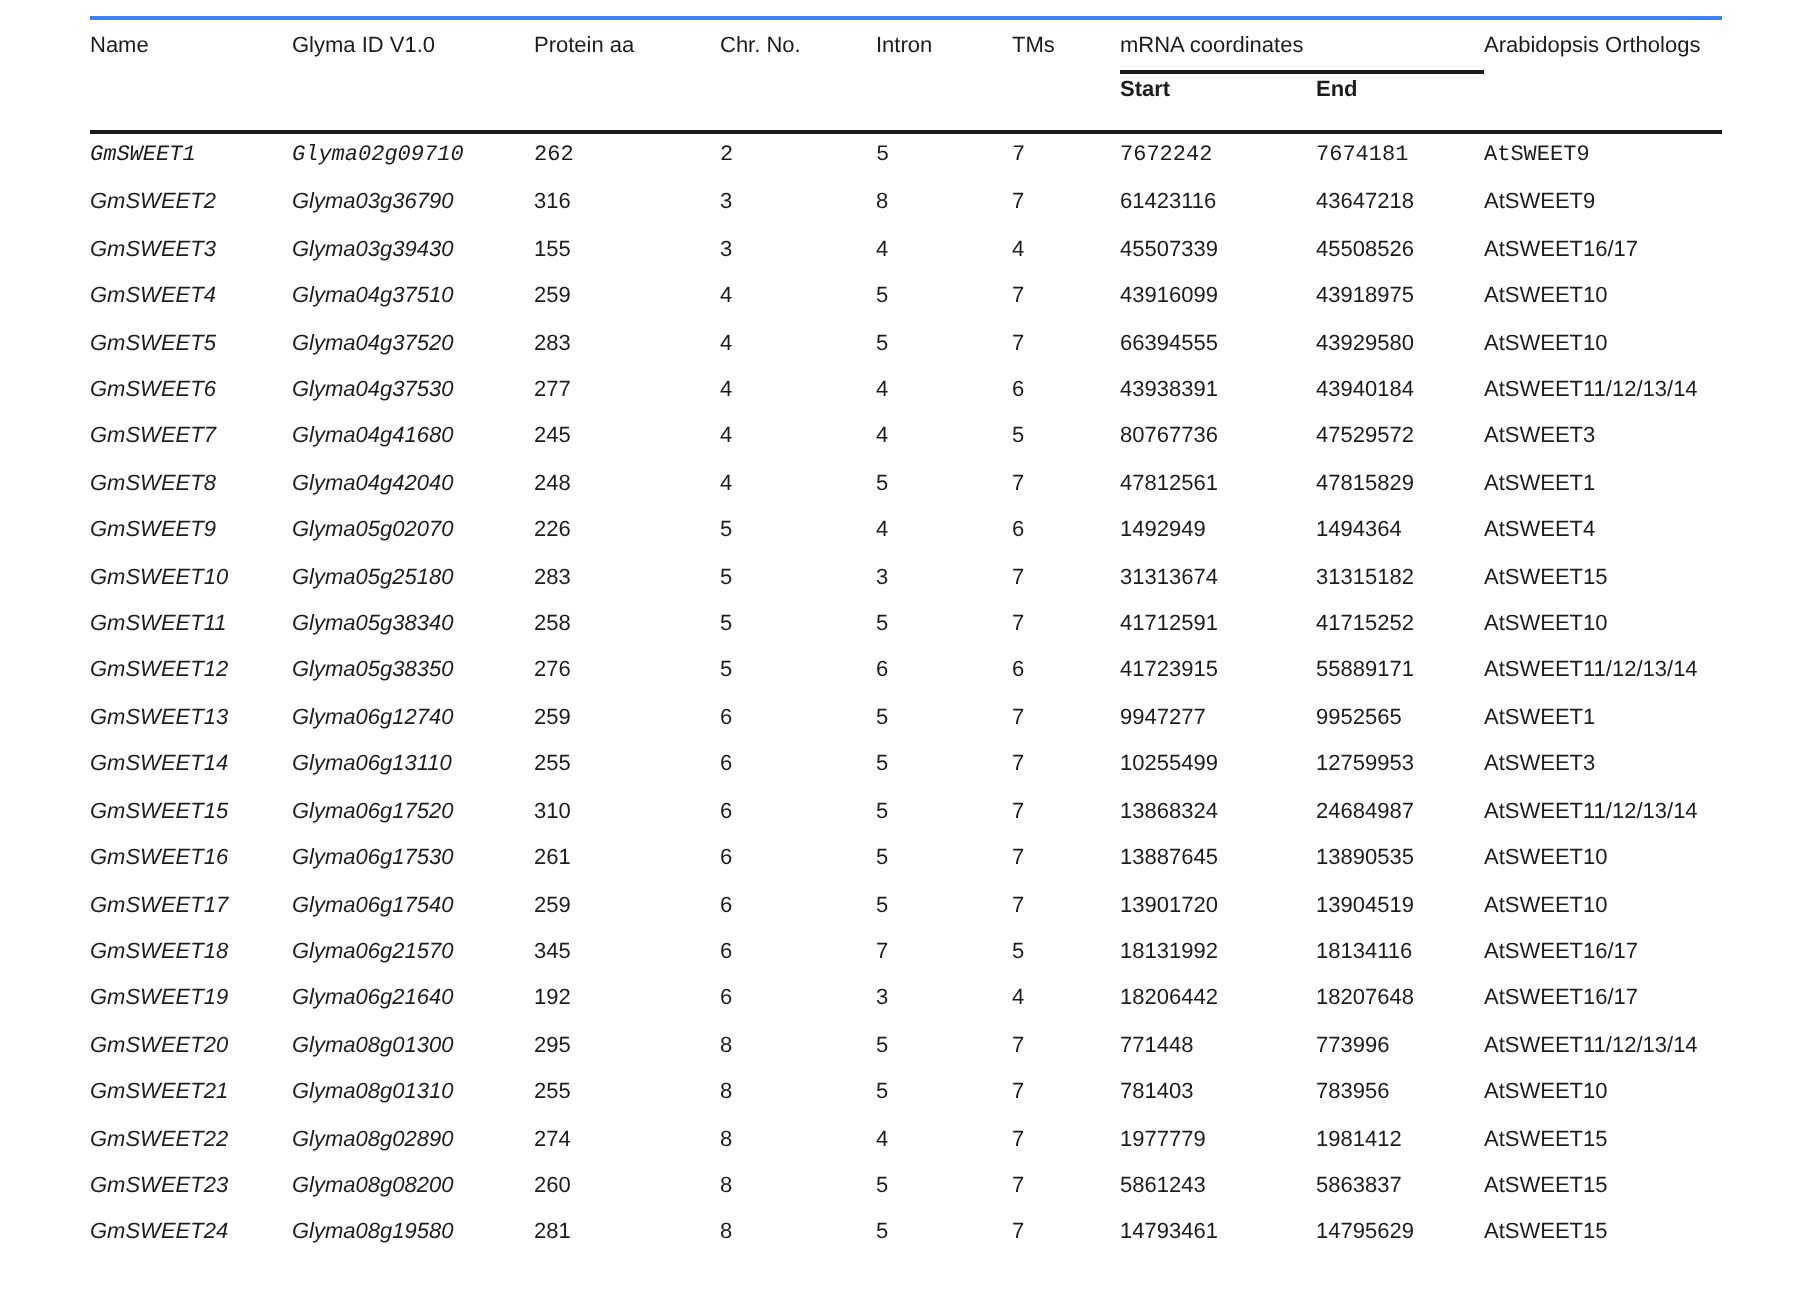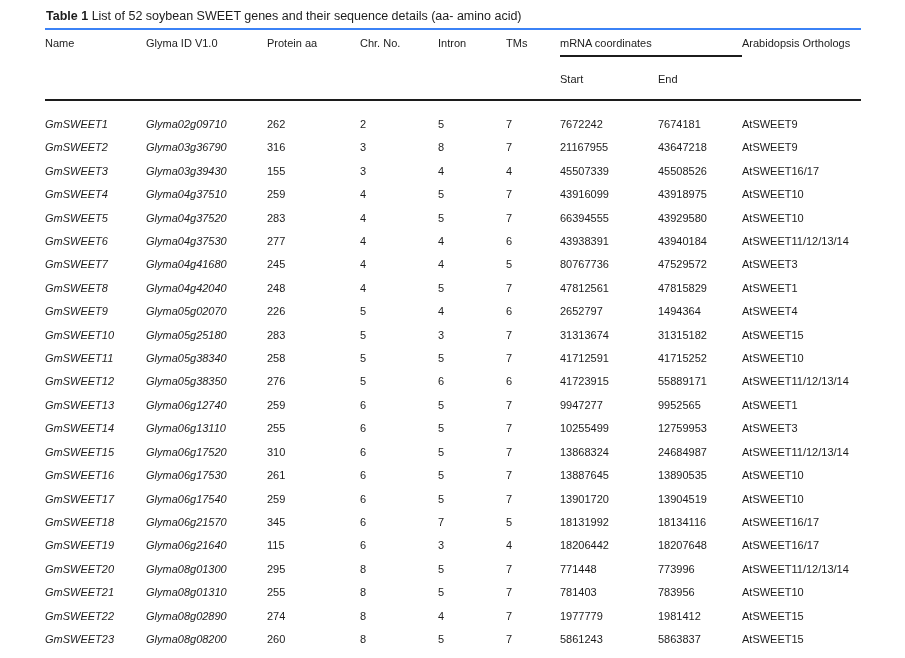--- a/index.html
+++ b/index.html
@@ -45,40 +45,40 @@
     border-top: 2px solid #3b82f6;
     vertical-align: top;
     padding-top: 7px;
     height: 18px;
     line-height: 13px;
   }
   thead tr.hrow2 th {
     vertical-align: top;
     height: 26px;
     line-height: 13px;
-    padding-top: 16px;
+    padding-top: 2px;
+    font-weight: bold;
   }
   thead th { border-bottom: 2px solid #1c1c1c; }
   tbody td {
     height: 23.4px;
     vertical-align: middle;
     line-height: 23.4px;
   }
   tbody td:nth-child(1),
   tbody td:nth-child(2) {
     font-style: italic;
   }
-  tbody tr:first-child td { padding-top: 12px; }
+  tbody tr:first-child td { padding-top: 0; font-family: Liberation Mono, monospace; }
 </style>
 </head>
 <body>
 
 <div class="page">
 
-  <p class="caption"><span class="bold">Table 1</span> <span>List of 52 soybean SWEET genes and their sequence details (aa- amino acid)</span></p>
 
   <table class="gene-table">
     <colgroup>
       <col style="width:101px">
       <col style="width:121px">
       <col style="width:93px">
       <col style="width:78px">
       <col style="width:68px">
       <col style="width:54px">
       <col style="width:98px">
@@ -113,21 +113,21 @@
           <td>7674181</td>
           <td>AtSWEET9</td>
         </tr>
         <tr>
           <td>GmSWEET2</td>
           <td>Glyma03g36790</td>
           <td>316</td>
           <td>3</td>
           <td>8</td>
           <td>7</td>
-          <td>21167955</td>
+          <td>61423116</td>
           <td>43647218</td>
           <td>AtSWEET9</td>
         </tr>
         <tr>
           <td>GmSWEET3</td>
           <td>Glyma03g39430</td>
           <td>155</td>
           <td>3</td>
           <td>4</td>
           <td>4</td>
@@ -190,21 +190,21 @@
           <td>47815829</td>
           <td>AtSWEET1</td>
         </tr>
         <tr>
           <td>GmSWEET9</td>
           <td>Glyma05g02070</td>
           <td>226</td>
           <td>5</td>
           <td>4</td>
           <td>6</td>
-          <td>2652797</td>
+          <td>1492949</td>
           <td>1494364</td>
           <td>AtSWEET4</td>
         </tr>
         <tr>
           <td>GmSWEET10</td>
           <td>Glyma05g25180</td>
           <td>283</td>
           <td>5</td>
           <td>3</td>
           <td>7</td>
@@ -296,21 +296,21 @@
           <td>6</td>
           <td>7</td>
           <td>5</td>
           <td>18131992</td>
           <td>18134116</td>
           <td>AtSWEET16/17</td>
         </tr>
         <tr>
           <td>GmSWEET19</td>
           <td>Glyma06g21640</td>
-          <td>115</td>
+          <td>192</td>
           <td>6</td>
           <td>3</td>
           <td>4</td>
           <td>18206442</td>
           <td>18207648</td>
           <td>AtSWEET16/17</td>
         </tr>
         <tr>
           <td>GmSWEET20</td>
           <td>Glyma08g01300</td>

